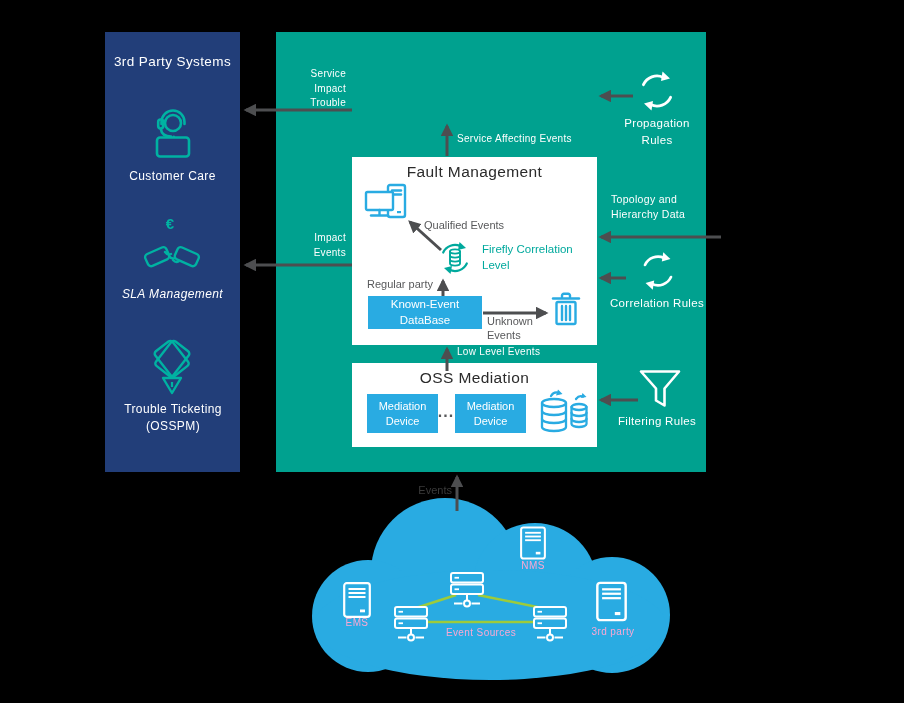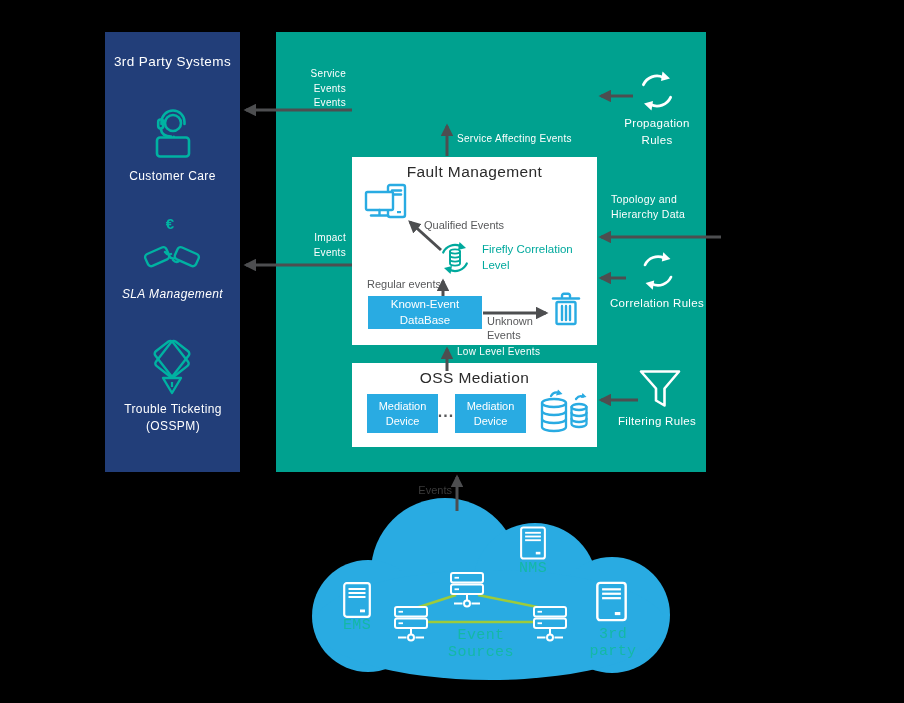--- a/index.html
+++ b/index.html
@@ -9,21 +9,21 @@
   .panel-navy{background:#223E79;}
   .panel-teal{background:#00A18F;}
   .wbox{background:#fff;}
   .graybox{background:#E1E1E1;}
   .bluebox{background:#29ABE2;color:#fff;display:flex;align-items:center;justify-content:center;
            text-align:center;line-height:1.35;}
   .btitle{color:#2B2B2B;font-size:15.5px;font-weight:500;letter-spacing:.4px;text-align:center;}
   .lblw{color:#fff;font-size:10px;font-weight:500;line-height:1.45;letter-spacing:.3px;}
   .lblg{color:#58595B;font-size:11px;line-height:1.3;}
   .rlabel{color:#fff;font-size:11.5px;line-height:1.5;text-align:center;letter-spacing:.3px;}
-  .cloudlbl{color:#14b8a6;font-size:15px;text-align:center;letter-spacing:.4px;font-family:Liberation Mono, monospace;}
+  .cloudlbl{color:#f9a8d4;font-size:10px;text-align:center;letter-spacing:.4px;}
   .lp-label{color:#fff;font-size:12px;text-align:center;letter-spacing:.4px;line-height:1.45;}
   .z1{z-index:1}.z2{z-index:2}.z3{z-index:3}.z4{z-index:4}.z5{z-index:5}
   svg{display:block;}
   .overlay{position:absolute;left:0;top:0;pointer-events:none;}
 </style>
 </head>
 <body>
 
 <div class="canvas">
 
@@ -111,21 +111,21 @@
         <polygon points="15.5,36 9,30 17,28" fill="#00A99D" stroke="none"></polygon>
         <ellipse cx="20" cy="13.5" rx="5" ry="2.1" stroke-width="1.9"></ellipse>
         <path d="M 15 13.5 v 12 a 5 2.1 0 0 0 10 0 v -12" stroke-width="1.9"></path>
         <path d="M 15 17.5 a 5 2.1 0 0 0 10 0" stroke-width="1.9"></path>
         <path d="M 15 21.5 a 5 2.1 0 0 0 10 0" stroke-width="1.9"></path>
       </g>
     </svg>
   </div>
   <div class="abs z3" style="left:482px;top:241px;width:110px;font-size:11.5px;color:#00A99D;line-height:1.4;font-weight:500;">Firefly Correlation Level</div>
 
-  <div class="abs z3 lblg" style="left:367px;top:277px;">Regular events</div>
+  <div class="abs z3 lblg" style="left:367px;top:277px;">Regular party</div>
 
   <div class="abs bluebox z3" style="left:368px;top:296px;width:114px;height:33px;font-size:11.5px;font-weight:500;">Known-Event DataBase</div>
 
   <div class="abs z3 lblg" style="left:487px;top:314px;width:64px;">Unknown Events</div>
 
   <div class="abs z3" style="left:550px;top:291px;">
     <svg width="32" height="36" viewBox="0 0 32 36">
       <g fill="none" stroke="#29ABE2" stroke-width="2.4" stroke-linecap="round">
         <path d="M 12 6.5 v-2 a 1.8 1.8 0 0 1 1.8 -1.8 h 4.4 a 1.8 1.8 0 0 1 1.8 1.8 v 2"></path>
         <line x1="3" y1="7.5" x2="29" y2="7.5"></line>
@@ -153,21 +153,21 @@
         <path d="M 5 25 a 12 4 0 0 0 24 0"></path>
         <path d="M 5 33 a 12 4 0 0 0 24 0"></path>
         <ellipse cx="42" cy="21" rx="7.5" ry="3"></ellipse>
         <path d="M 34.5 21 v 17 a 7.5 3 0 0 0 15 0 v -17"></path>
         <path d="M 34.5 27 a 7.5 3 0 0 0 15 0"></path>
         <path d="M 34.5 33 a 7.5 3 0 0 0 15 0"></path>
       </g>
     </svg>
   </div>
 
-  <div class="abs z3 lblw" style="left:284px;top:67px;width:62px;text-align:right;">Service Events Events</div>
+  <div class="abs z3 lblw" style="left:284px;top:67px;width:62px;text-align:right;">Service Impact Trouble</div>
   <div class="abs z3 lblw" style="left:457px;top:132px;white-space:nowrap;">Service Affecting Events</div>
   <div class="abs z3 lblw" style="left:284px;top:231px;width:62px;text-align:right;">Impact Events</div>
   <div class="abs z3 lblw" style="left:457px;top:345px;white-space:nowrap;">Low Level Events</div>
   <div class="abs z3 lblw" style="left:611px;top:192px;width:84px;font-size:10.5px;">Topology and Hierarchy Data</div>
   <div class="abs z3" style="left:404px;top:484px;width:48px;text-align:right;font-size:11px;color:#3A3A3A;">Events</div>
 
   <div class="abs z3" style="left:634px;top:68px;">
     <svg width="46" height="46" viewBox="0 0 46 46">
       <g fill="none" stroke="#fff" stroke-width="2.8" stroke-linecap="round">
         <path d="M 9.4 16.7 A 15 15 0 0 1 29.3 9.4"></path>

